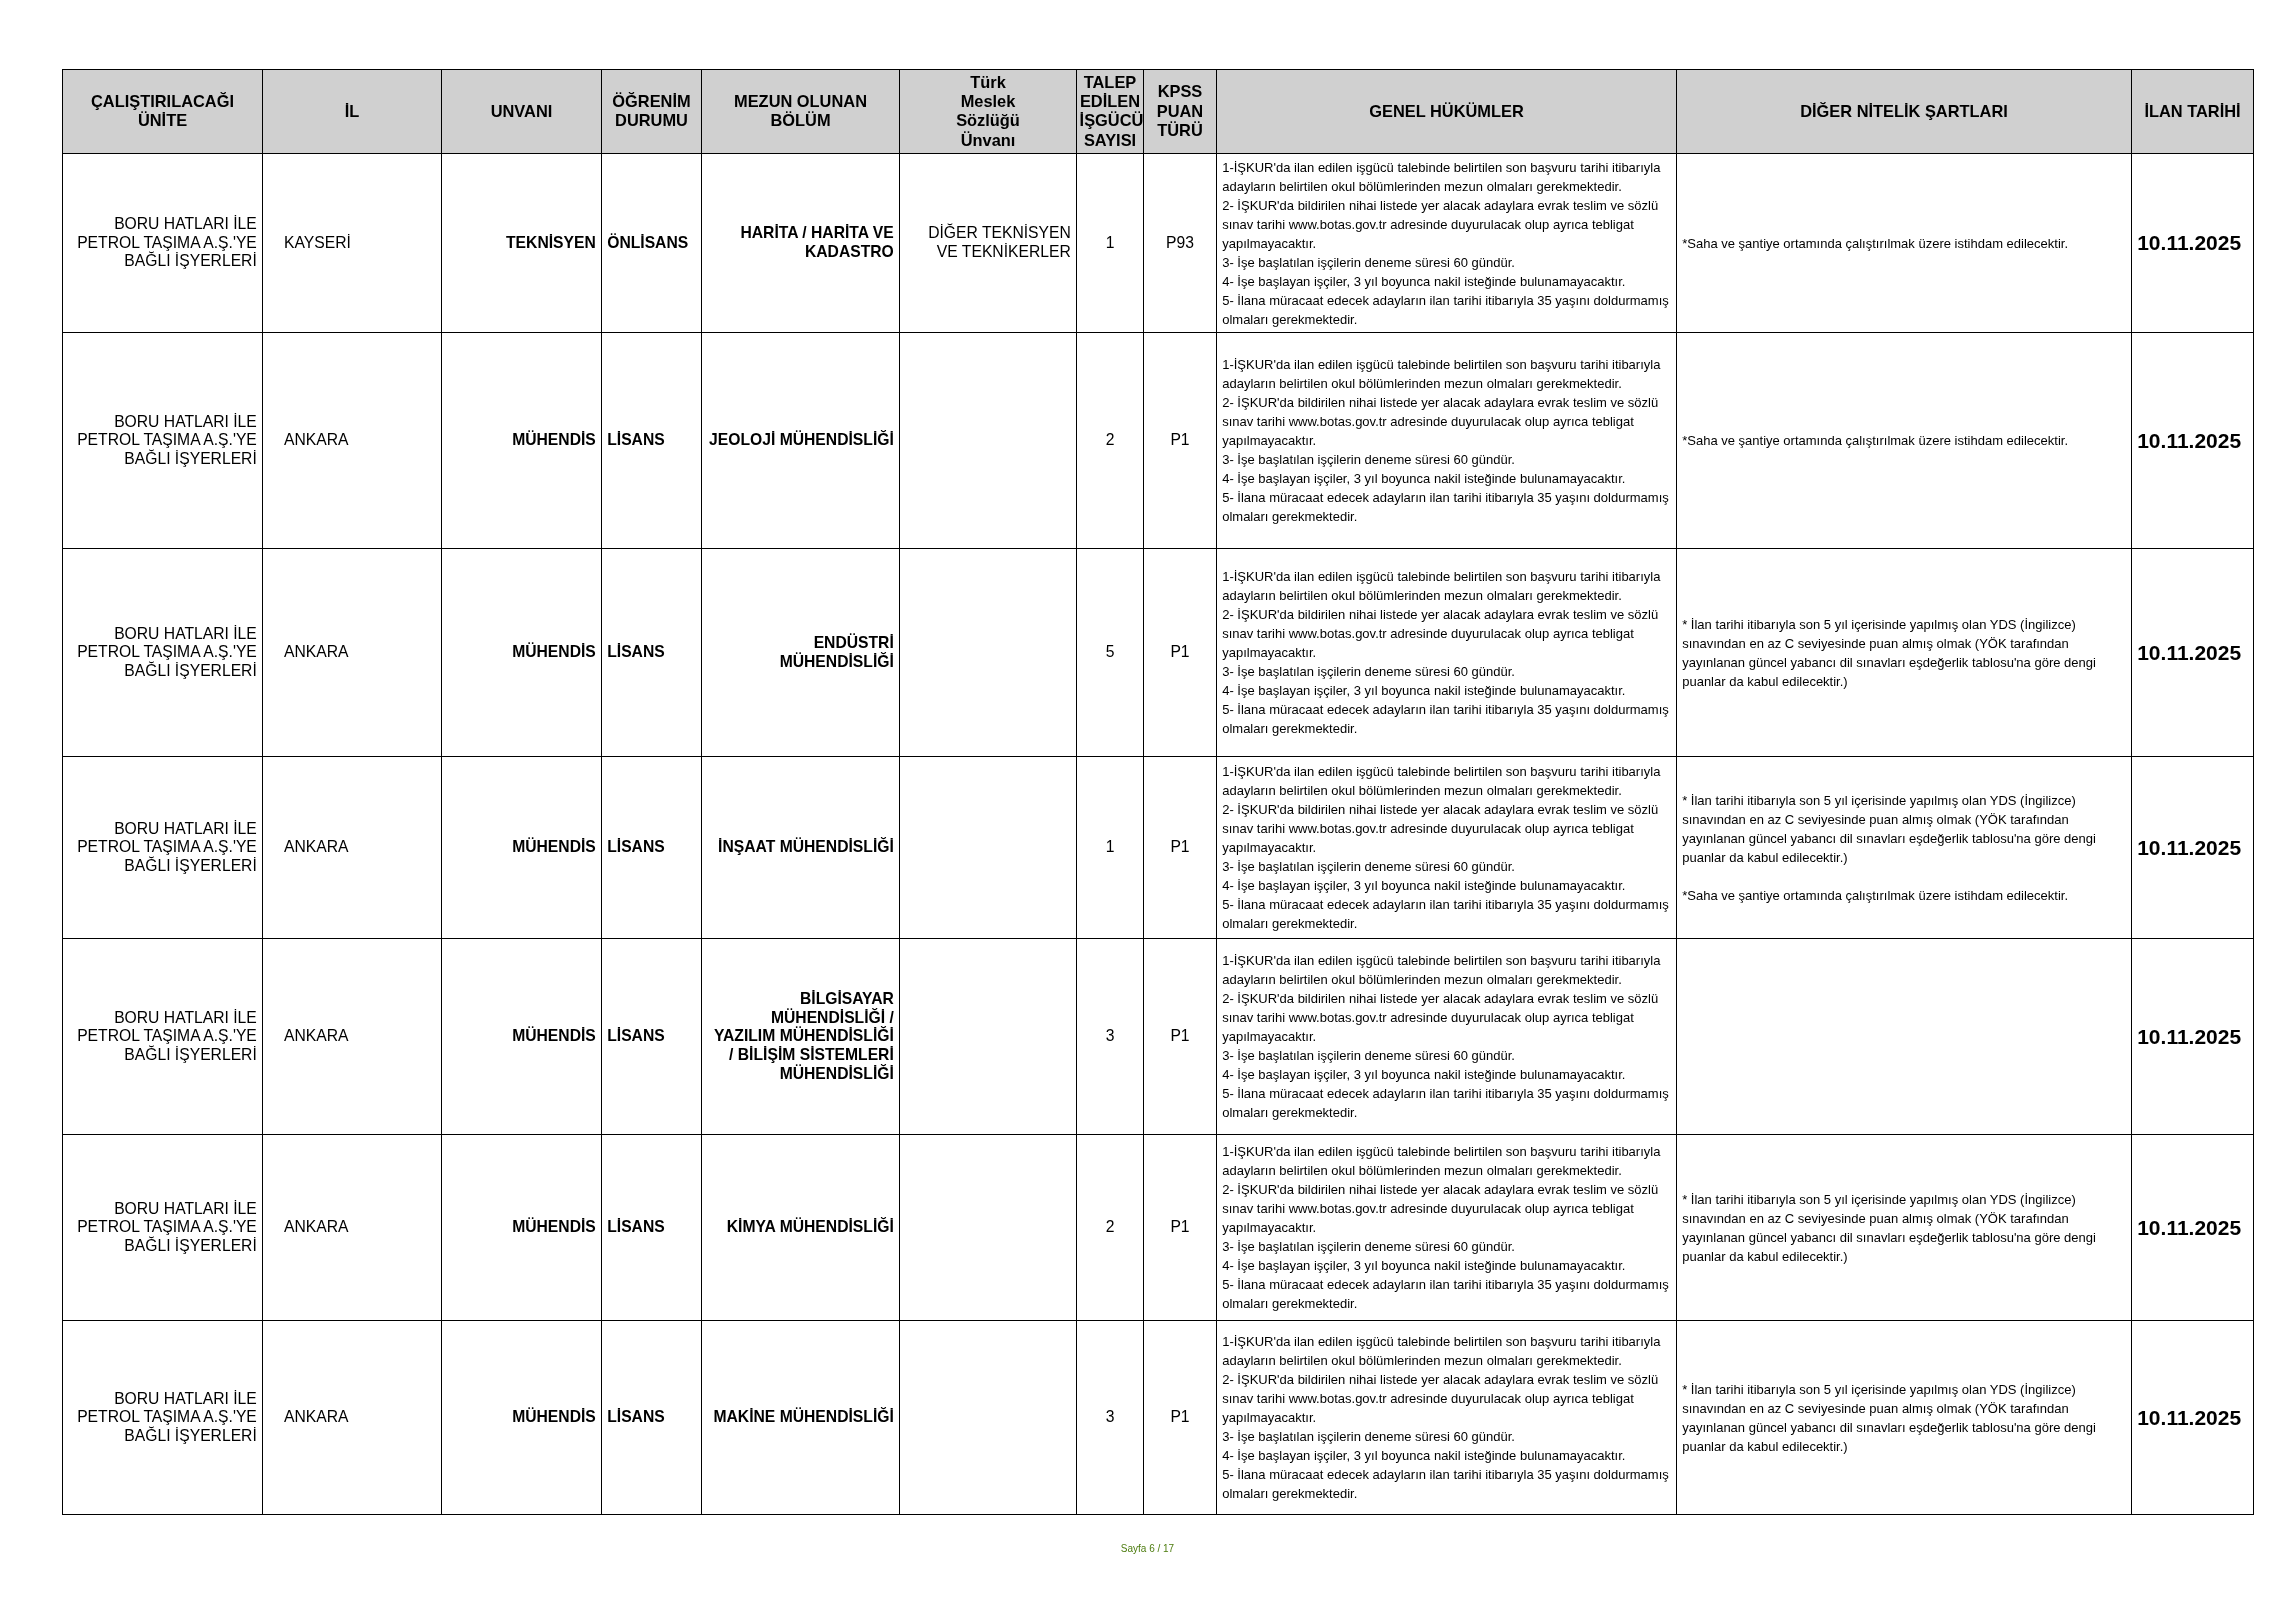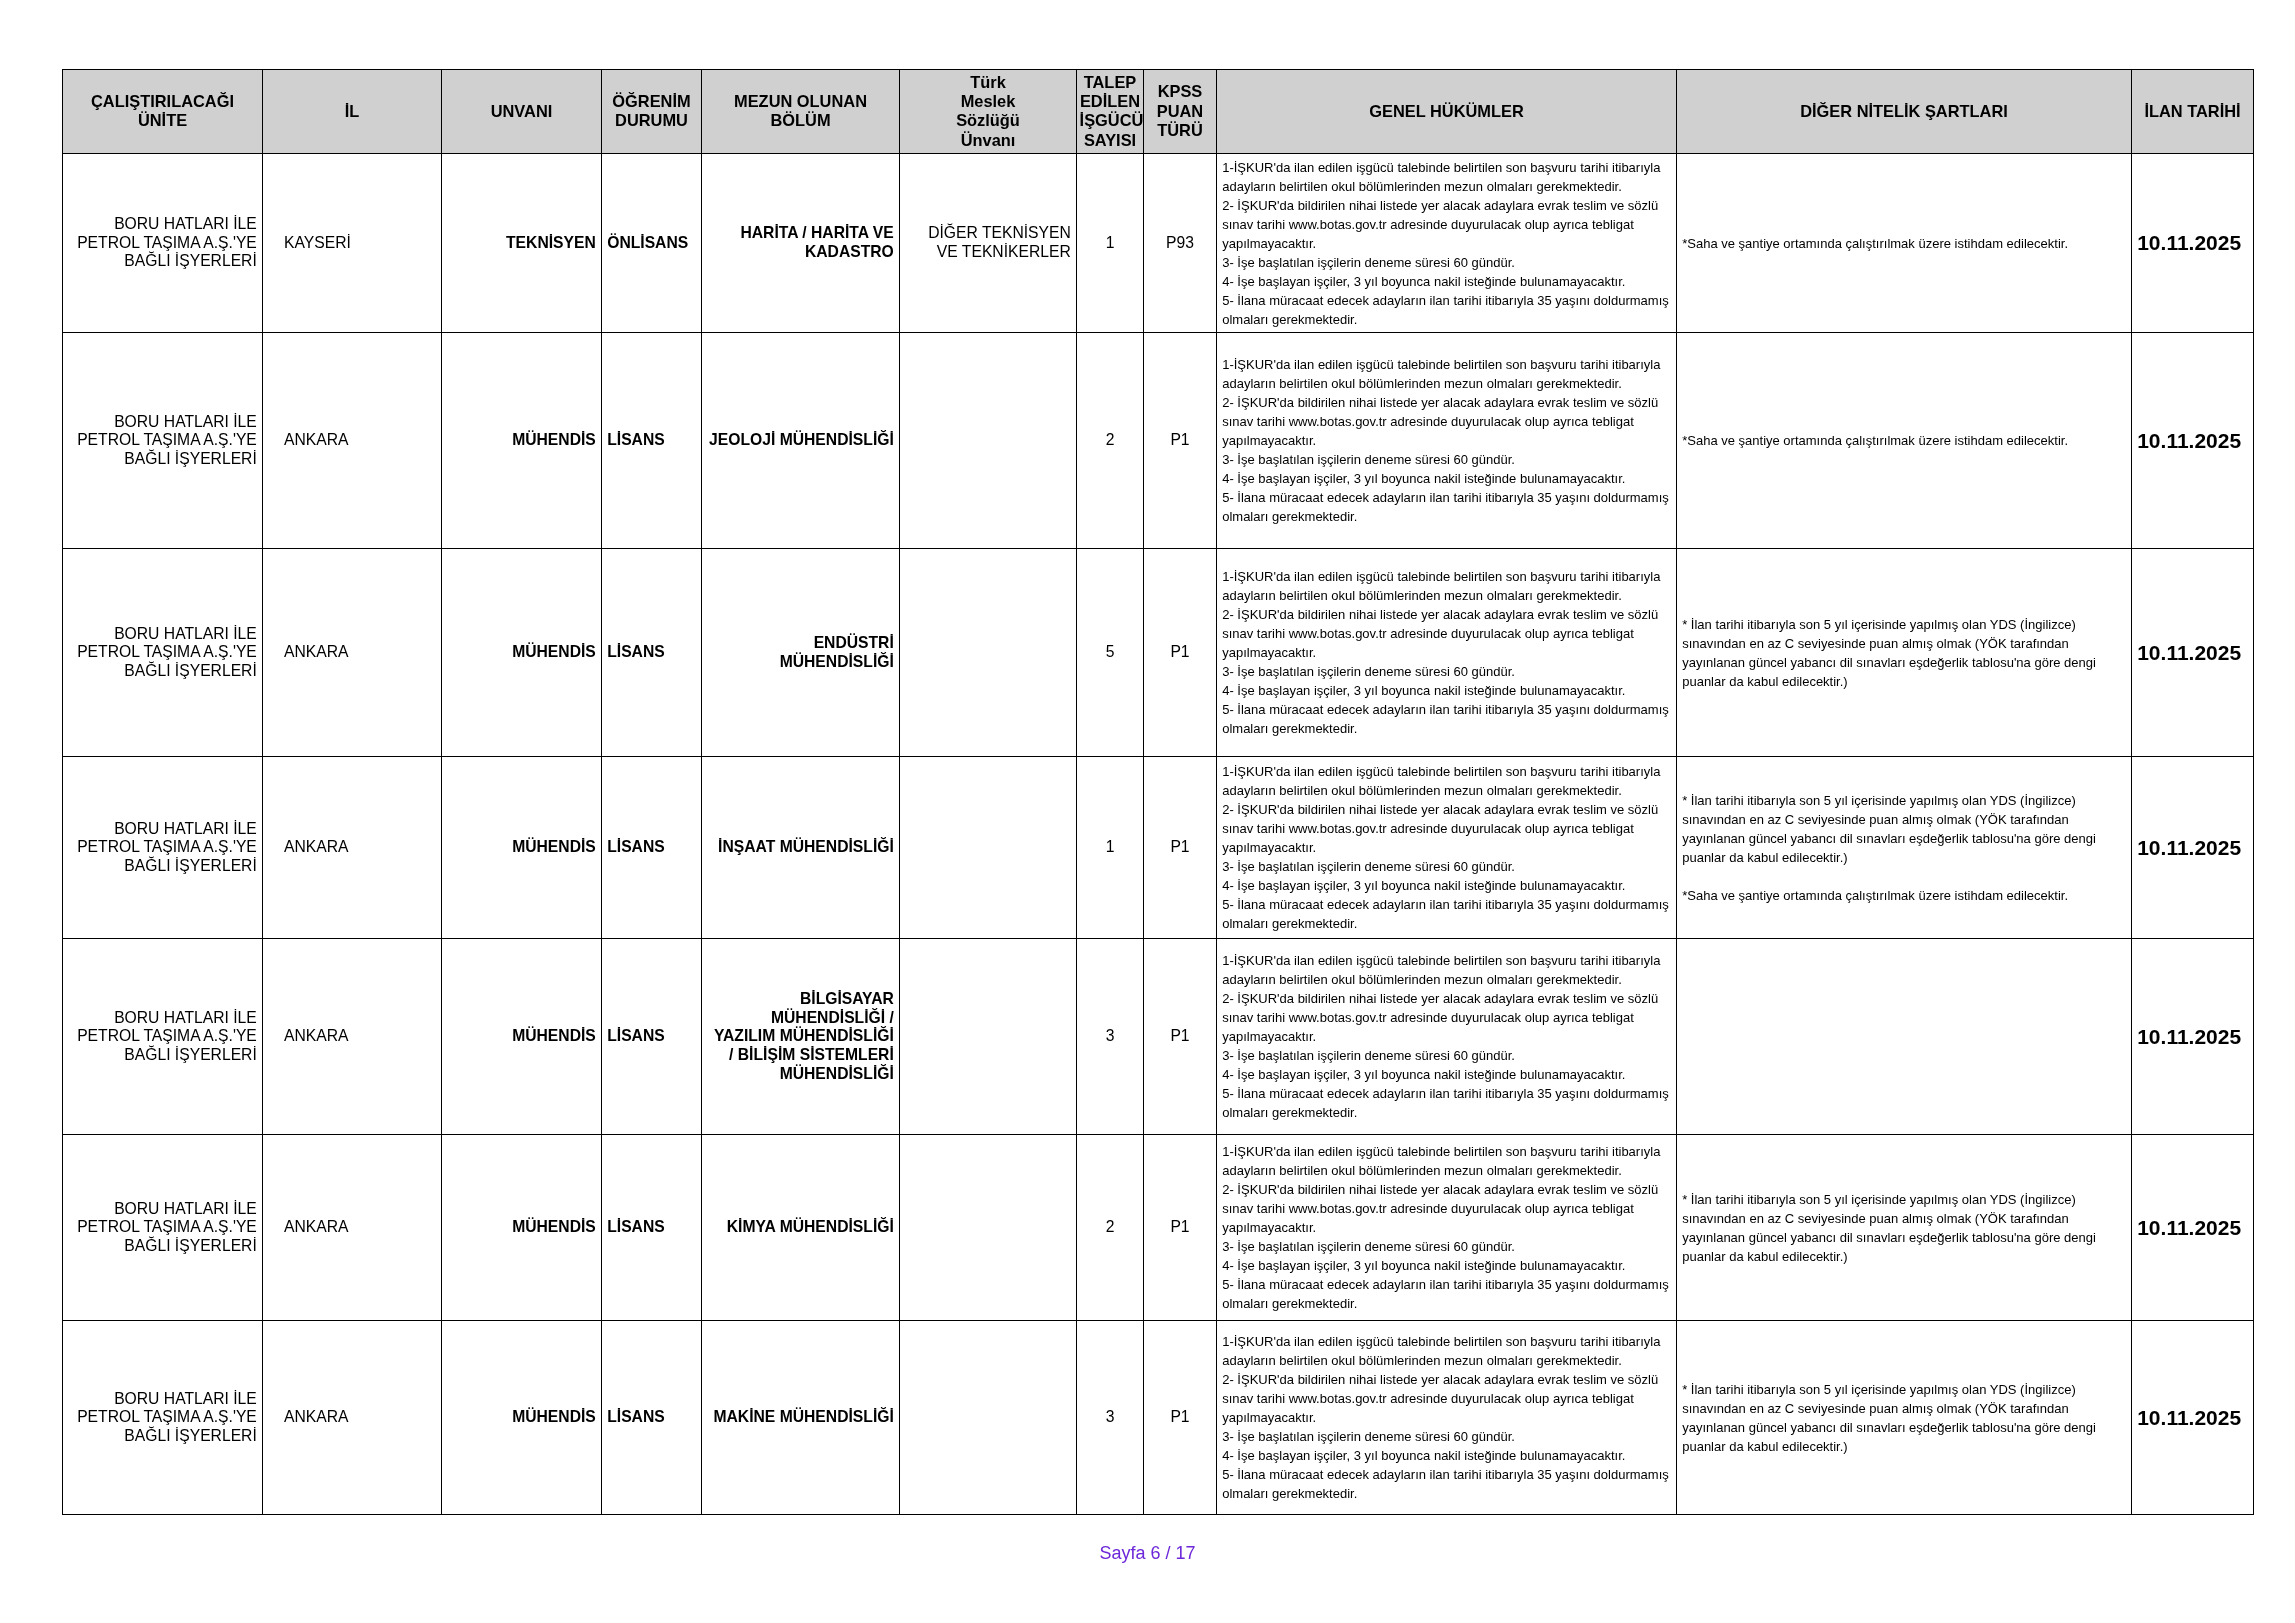--- a/index.html
+++ b/index.html
@@ -60,22 +60,22 @@
     white-space:pre-line;
     text-align:left;
     padding:3.9px 6.5px 3.9px 5.2px;
   }
   td.c-date{font-weight:bold;font-size:21px;}
   .footer{
     position:absolute;
     left:50%;
     transform:translateX(-50%);
     top:1543px;
-    font-size:18px;
-    color:#6d28d9;
+    font-size:10px;
+    color:#4d7c0f;
   }
 </style>
 </head>
 <body>
 
 <div class="page">
 
   <table class="jobs">
     <colgroup>
       <col class="w1">

